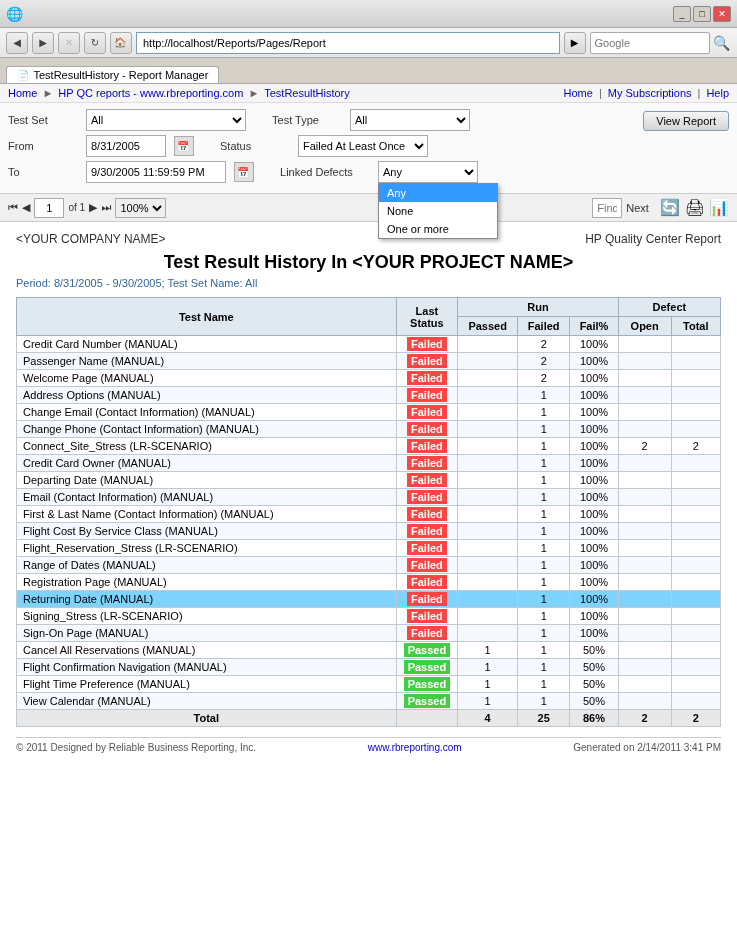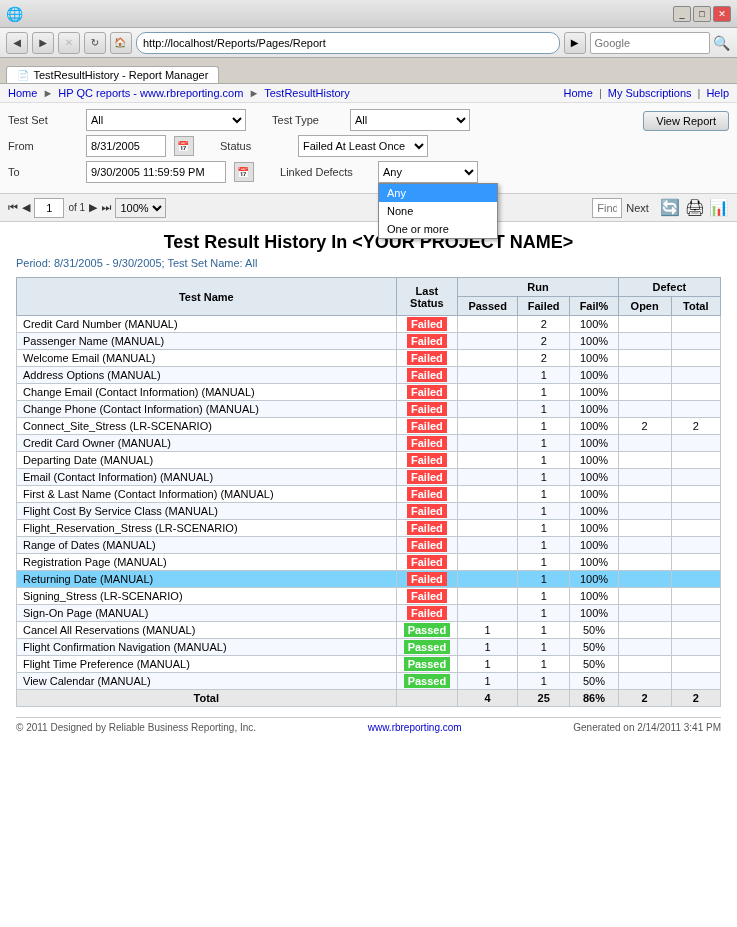--- a/index.html
+++ b/index.html
@@ -26,21 +26,21 @@
       background: linear-gradient(to bottom, #f5f5f5, #e5e5e5);
       border-bottom: 1px solid #aaa;
       padding: 3px 6px;
       display: flex;
       align-items: center;
       gap: 4px;
       height: 30px;
     }
     .nav-btn { width: 22px; height: 22px; background: linear-gradient(to bottom, #f0f0f0, #d8d8d8); border: 1px solid #aaa; border-radius: 3px; display: flex; align-items: center; justify-content: center; font-size: 10px; cursor: pointer; color: #444; }
     .nav-btn.disabled { color: #bbb; }
-    .address-bar { flex: 1; height: 22px; border: 1px solid #7a9eb5; border-radius: 10px; padding: 0 6px; font-size: 11px; background: white; }
+    .address-bar { flex: 1; height: 22px; border: 1px solid #7a9eb5; border-radius: 0; padding: 0 6px; font-size: 11px; background: white; }
     .go-btn { width: 22px; height: 22px; background: linear-gradient(to bottom, #f0f0f0, #d8d8d8); border: 1px solid #aaa; border-radius: 3px; display: flex; align-items: center; justify-content: center; font-size: 10px; cursor: pointer; }
     .search-bar { width: 120px; height: 22px; border: 1px solid #aaa; border-radius: 2px; padding: 0 4px; font-size: 11px; }
 
     .browser-tabs {
       background: #d4d0c8;
       border-bottom: 1px solid #aaa;
       padding: 3px 6px 0;
       display: flex;
       align-items: flex-end;
       height: 26px;
@@ -258,20 +258,24 @@
   <div class="nav-spacer"></div>
   <input type="text" class="find-input" placeholder="Find" style="">
   <span class="nav-icon">Next</span>
   <span style="width:4px;"></span>
   <span style="cursor:pointer; font-size:16px;">🔄</span>
   <span style="cursor:pointer; font-size:16px;">🖨</span>
   <span style="cursor:pointer; font-size:16px;">📊</span>
 </div>
 
 <div class="report-content">
+  <div class="report-header-row">
+    <div class="company-name">&lt;YOUR COMPANY NAME&gt;</div>
+    <div class="report-brand">HP Quality Center Report</div>
+  </div>
   <div class="report-title">Test Result History In &lt;YOUR PROJECT NAME&gt;</div>
   <div class="report-period">Period: 8/31/2005 - 9/30/2005; Test Set Name: All</div>
 
   <table class="data-table">
     <thead>
       <tr>
         <th rowspan="2" style="width:52%;">Test Name</th>
         <th rowspan="2" style="width:8%;">Last<br>Status</th>
         <th colspan="3" style="width:22%;">Run</th>
         <th colspan="2" style="width:14%;">Defect</th>
@@ -297,21 +301,21 @@
         <tr style="background: rgb(245, 248, 255);">
     <td class="test-name-cell">Passenger Name (MANUAL)</td>
     <td class="num-cell"><span class="status-failed">Failed</span></td>
     <td class="num-cell"></td>
     <td class="num-cell">2</td>
     <td class="num-cell">100%</td>
     <td class="num-cell"></td>
     <td class="num-cell"></td>
   </tr>
         <tr style="background: rgb(255, 255, 255);">
-    <td class="test-name-cell">Welcome Email (MANUAL)</td>
+    <td class="test-name-cell">Welcome Page (MANUAL)</td>
     <td class="num-cell"><span class="status-failed">Failed</span></td>
     <td class="num-cell"></td>
     <td class="num-cell">2</td>
     <td class="num-cell">100%</td>
     <td class="num-cell"></td>
     <td class="num-cell"></td>
   </tr>
         <tr style="background: rgb(245, 248, 255);">
     <td class="test-name-cell">Address Options (MANUAL)</td>
     <td class="num-cell"><span class="status-failed">Failed</span></td>

